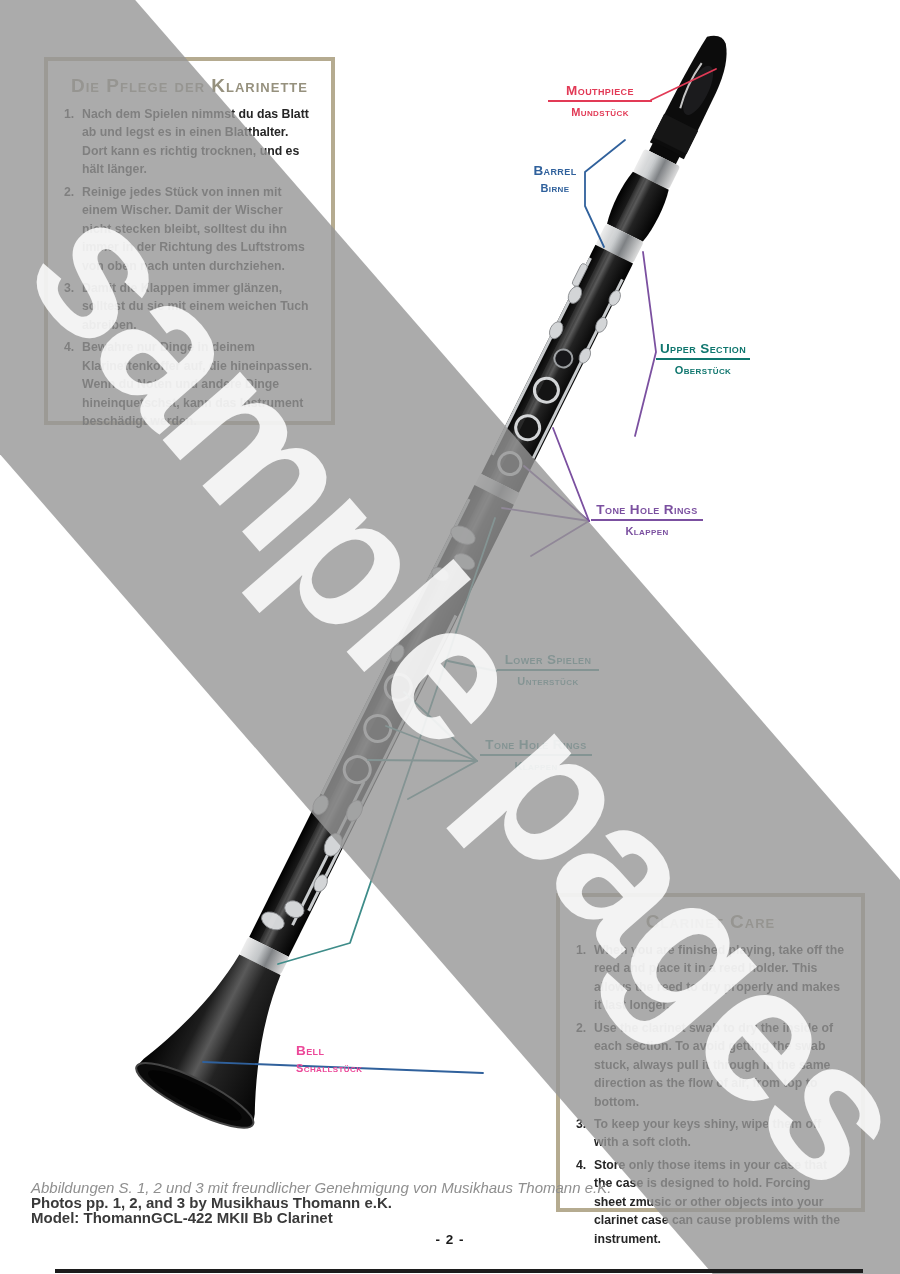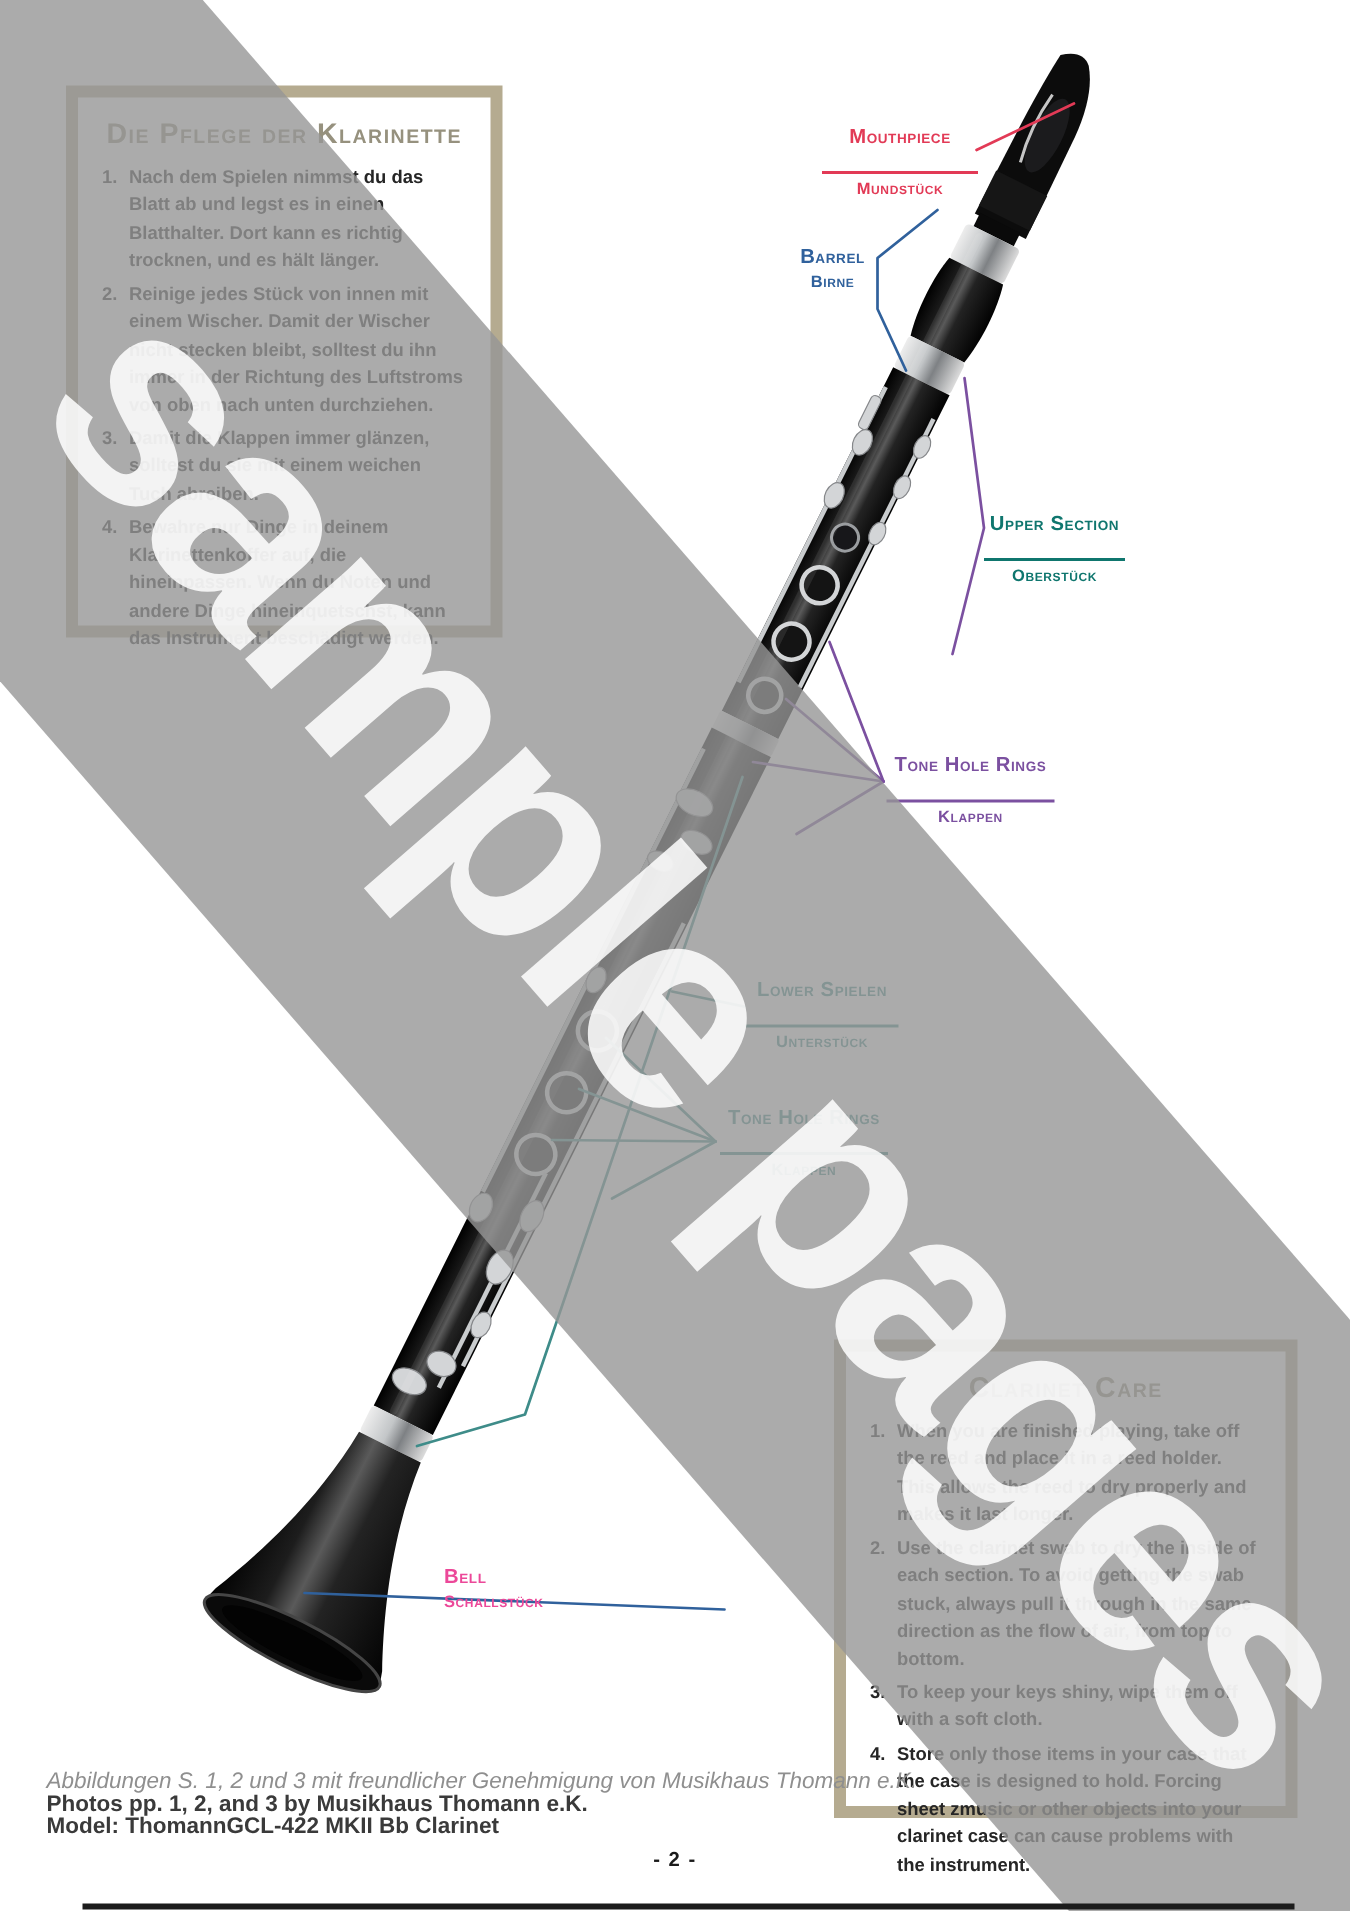--- a/index.html
+++ b/index.html
@@ -1,37 +1,37 @@
 <!DOCTYPE html>
 <html><head>
 <meta charset="utf-8">
 <style>
   html,body{margin:0;padding:0;background:#fff;}
   #page{position:relative;width:900px;height:1274px;background:#ffffff;overflow:hidden;
         font-family:"Liberation Sans",sans-serif;}
 
   
-  .care-box{position:absolute;border:8px solid #a16207;background:transparent;
+  .care-box{position:absolute;border:4px solid #a16207;background:transparent;
             padding:12px 16px 10px 16px;box-sizing:border-box;z-index:5;}
   .care-box .box-title{font-variant:small-caps;font-weight:700;font-size:19px;
             letter-spacing:1px;text-align:center;color:#96917e;margin:2px 0 8px 0;}
   .care-list{list-style:none;margin:0;padding:0;}
   .care-item{display:flex;gap:3px;font-size:12.3px;line-height:1.5;font-weight:700;
              color:#262626;margin-bottom:4px;}
   .care-item .num{flex:0 0 15px;}
   .care-item .txt{flex:1;}
 
   #german-box{left:44px;top:57px;width:291px;height:368px;}
   #english-box{left:556px;top:893px;width:309px;height:319px;}
 
   
   .part-label{position:absolute;z-index:12;text-align:center;}
   .part-label .en{display:block;font-variant:small-caps;font-weight:700;font-size:13.5px;
                   letter-spacing:.4px;line-height:1.05;}
-  .part-label .en.rule{border-bottom:2px solid currentColor;padding-bottom:16px;}
+  .part-label .en.rule{border-bottom:2px solid currentColor;padding-bottom:2px;}
   .part-label .de{display:block;font-variant:small-caps;font-weight:700;font-size:11px;
                   letter-spacing:.4px;margin-top:5px;line-height:1.05;}
   .part-label.left{text-align:left;}
 
   #lbl-mouthpiece{left:548px;top:84px;width:104px;}
   #lbl-barrel{left:524px;top:164px;width:62px;}
   #lbl-upper{left:656px;top:342px;width:94px;}
   #lbl-thr-upper{left:591px;top:503px;width:112px;}
   #lbl-lower{left:497px;top:653px;width:102px;}
   #lbl-thr-lower{left:480px;top:738px;width:112px;}

